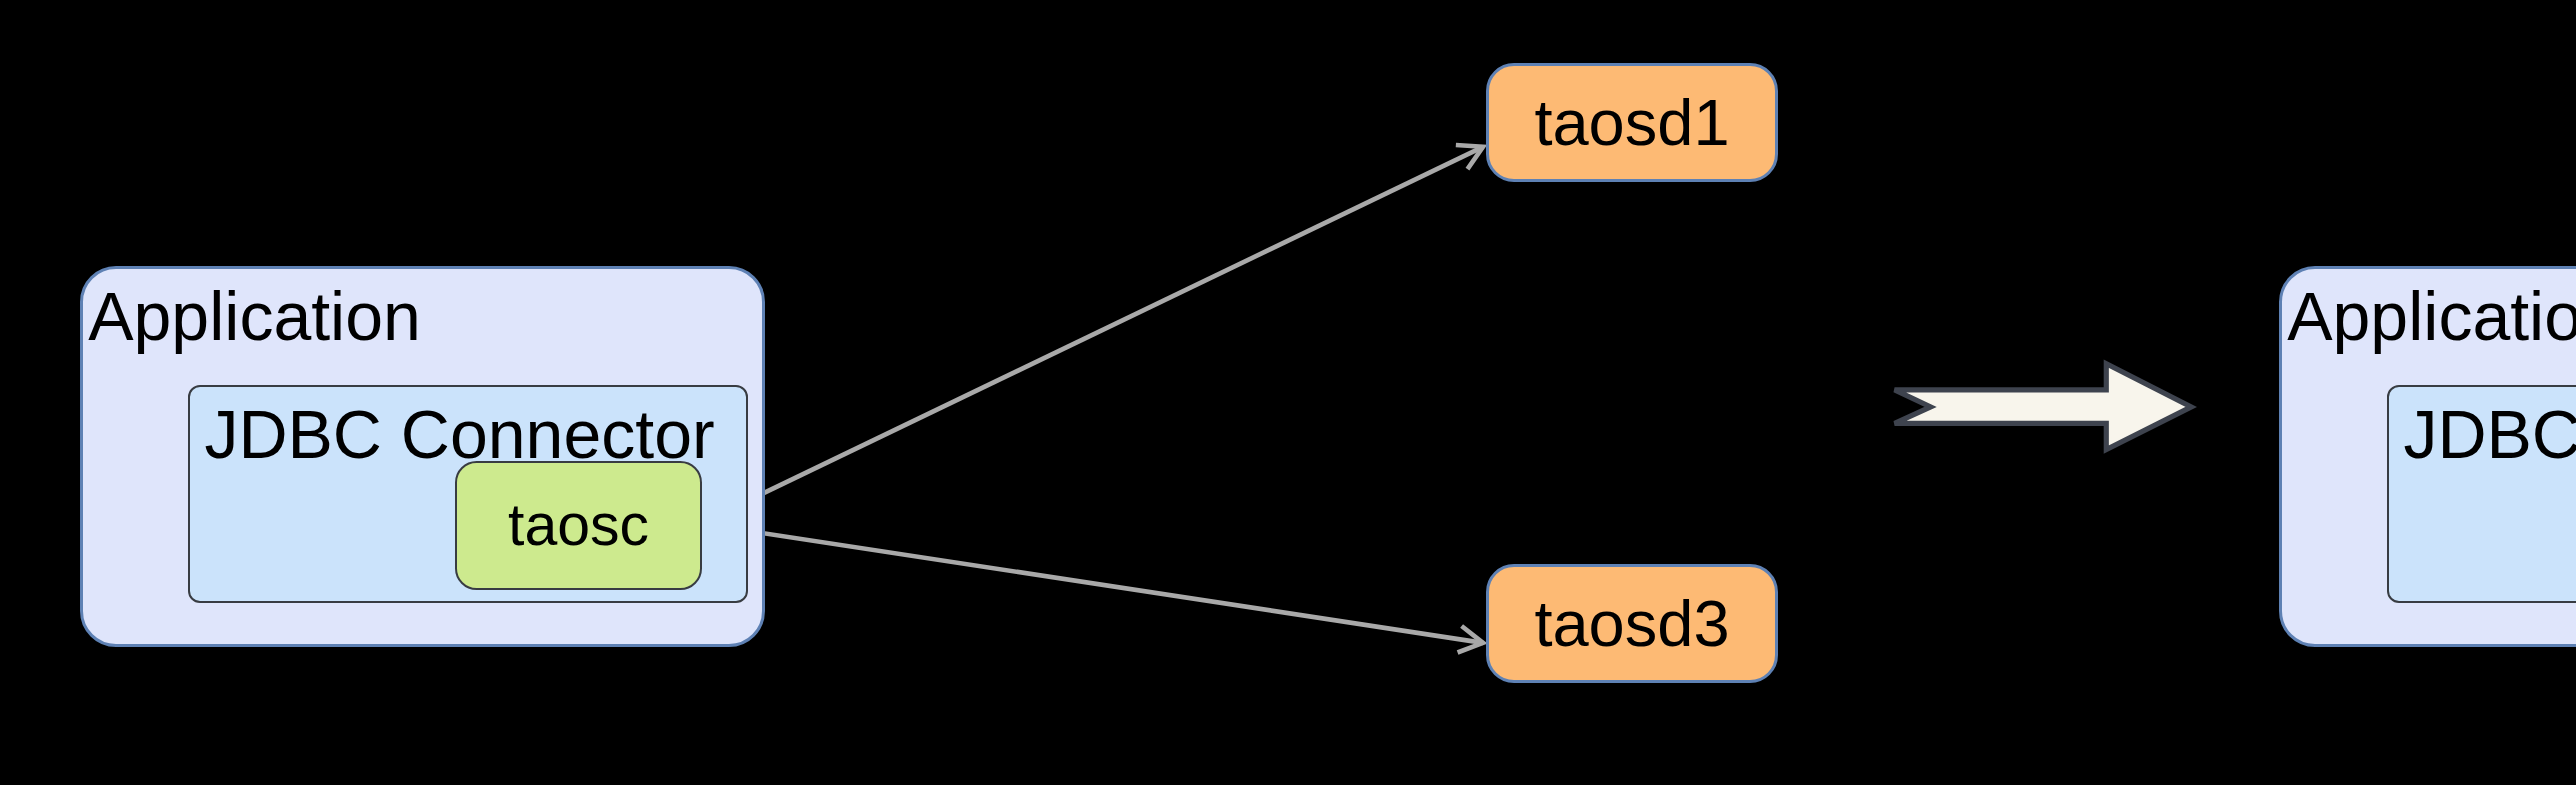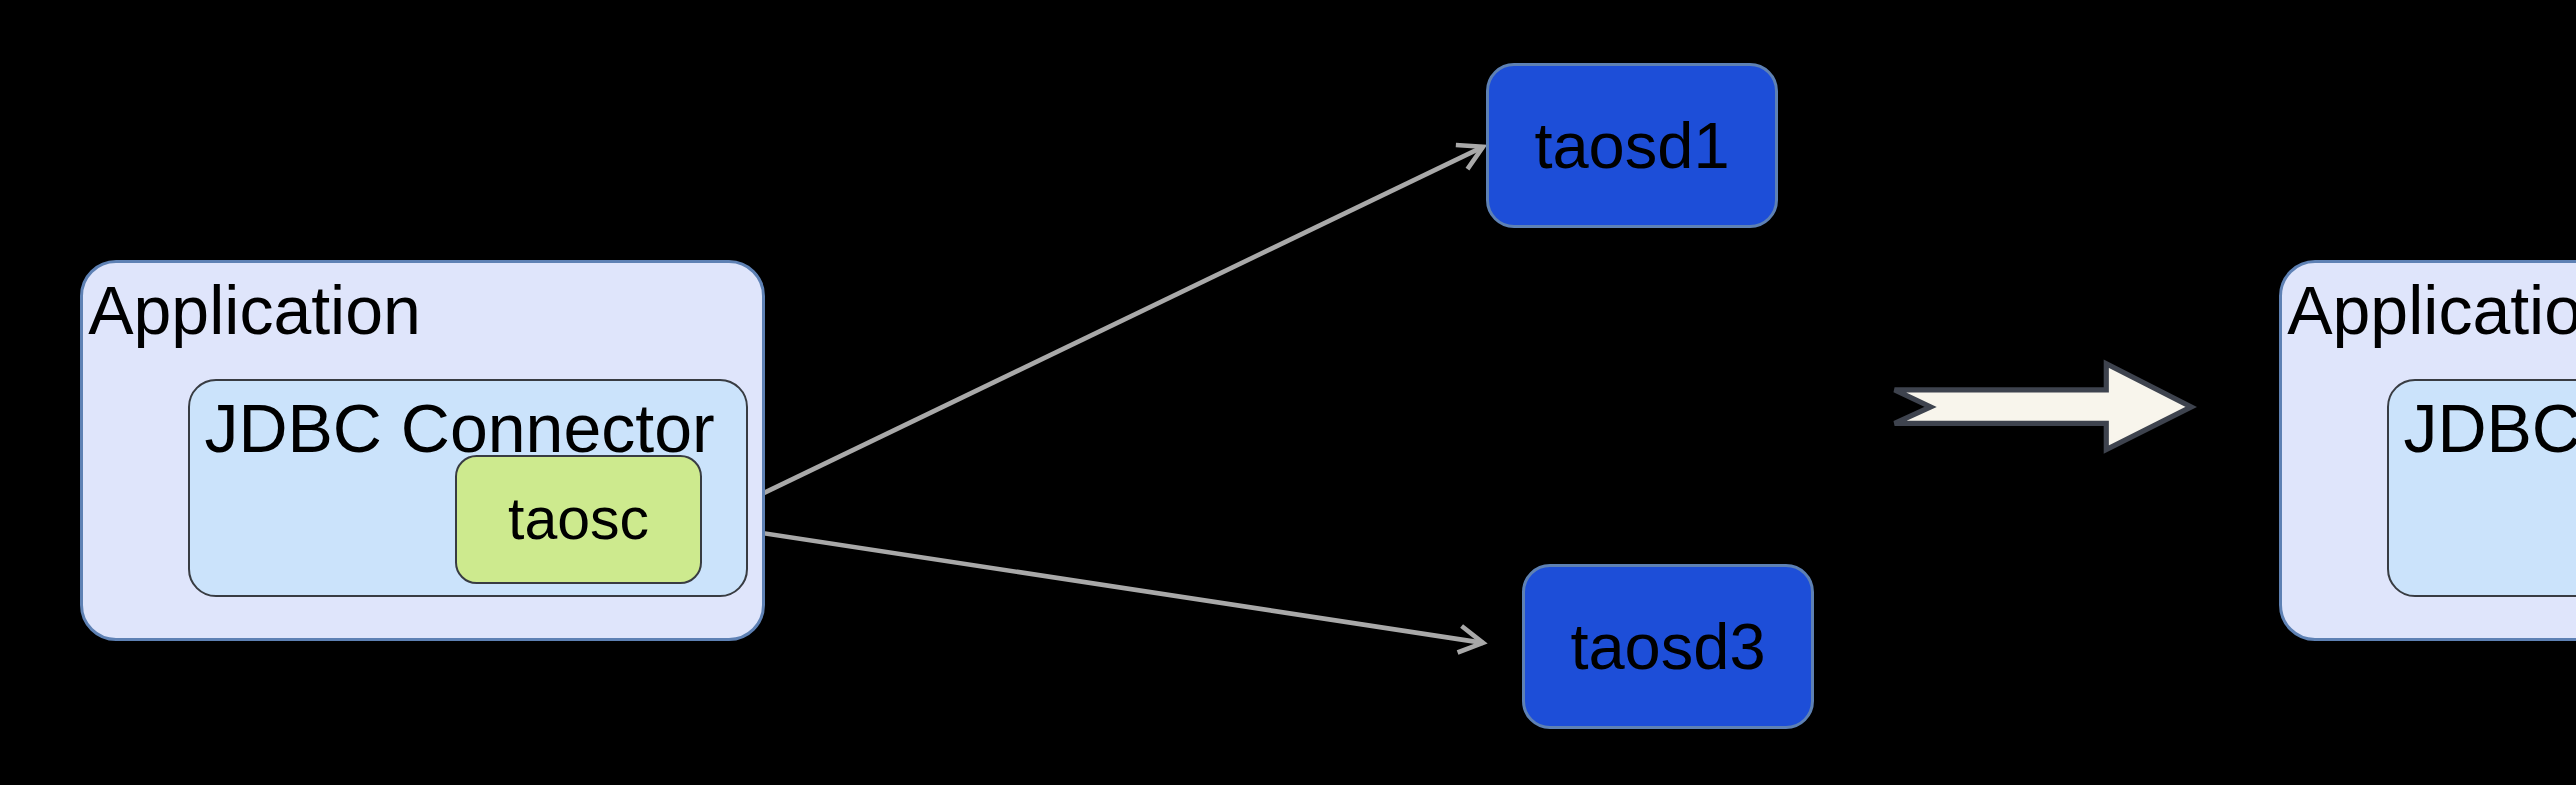--- a/index.html
+++ b/index.html
@@ -16,50 +16,51 @@
     color: #000000;
     overflow: hidden;
   }
   .box { position: absolute; box-sizing: border-box; }
 
   .app-box {
     width: 685px; height: 381px;
     background: #dfe5fb;
     border: 3.6px solid #5e81b4;
     border-radius: 36px;
+    margin-top: 6px;
   }
   .app-label {
     position: absolute; left: 5.2px; top: 13.4px;
     font-size: 68px; line-height: 1; white-space: nowrap;
   }
   .jdbc-box {
     left: 105px; top: 116px;
     width: 560px; height: 218px;
     background: #cbe3fb;
     border: 2.6px solid #383c42;
-    border-radius: 28px;
+    border-radius: 12px;
     text-decoration: underline;
   }
   .jdbc-label {
     position: absolute; left: 14.4px; top: 13.4px;
     font-size: 68px; line-height: 1; white-space: nowrap;
   }
   .taosc-box {
     left: 265px; top: 74px;
     width: 247px; height: 129px;
     background: #cdea8e;
     border: 2.6px solid #383c42;
     border-radius: 21.6px;
     display: flex; align-items: center; justify-content: center;
   }
   .taosc-label { font-size: 59px; line-height: 1; }
 
   .taosd-box {
-    width: 292px; height: 165px;
-    background: #1d4ed8;
+    width: 292px; height: 119px;
+    background: #fdba74;
     border: 3.6px solid #5e81b4;
     border-radius: 28px;
     display: flex; align-items: center; justify-content: center;
   }
   .taosd-label { font-size: 65px; line-height: 1; }
 
   #connector-layer {
     position: absolute; left: 0; top: 0;
     width: 4023px; height: 785px;
     pointer-events: none;
@@ -92,21 +93,21 @@
       <div class="jdbc-label">JDBC Connector</div>
       <div class="box taosc-box">
         <span class="taosc-label">taosc</span>
       </div>
     </div>
   </div>
 
   <div class="box taosd-box" style="left:1486px; top:63px;">
     <span class="taosd-label">taosd1</span>
   </div>
-  <div class="box taosd-box" style="left:1486px; top:564px;margin-left:36px;">
+  <div class="box taosd-box" style="left:1486px; top:564px;">
     <span class="taosd-label">taosd3</span>
   </div>
 
   <div class="box app-box" style="left:2279px; top:260px;">
     <div class="app-label">Application</div>
     <div class="box jdbc-box">
       <div class="jdbc-label">JDBC Connector</div>
 
     </div>
   </div>

